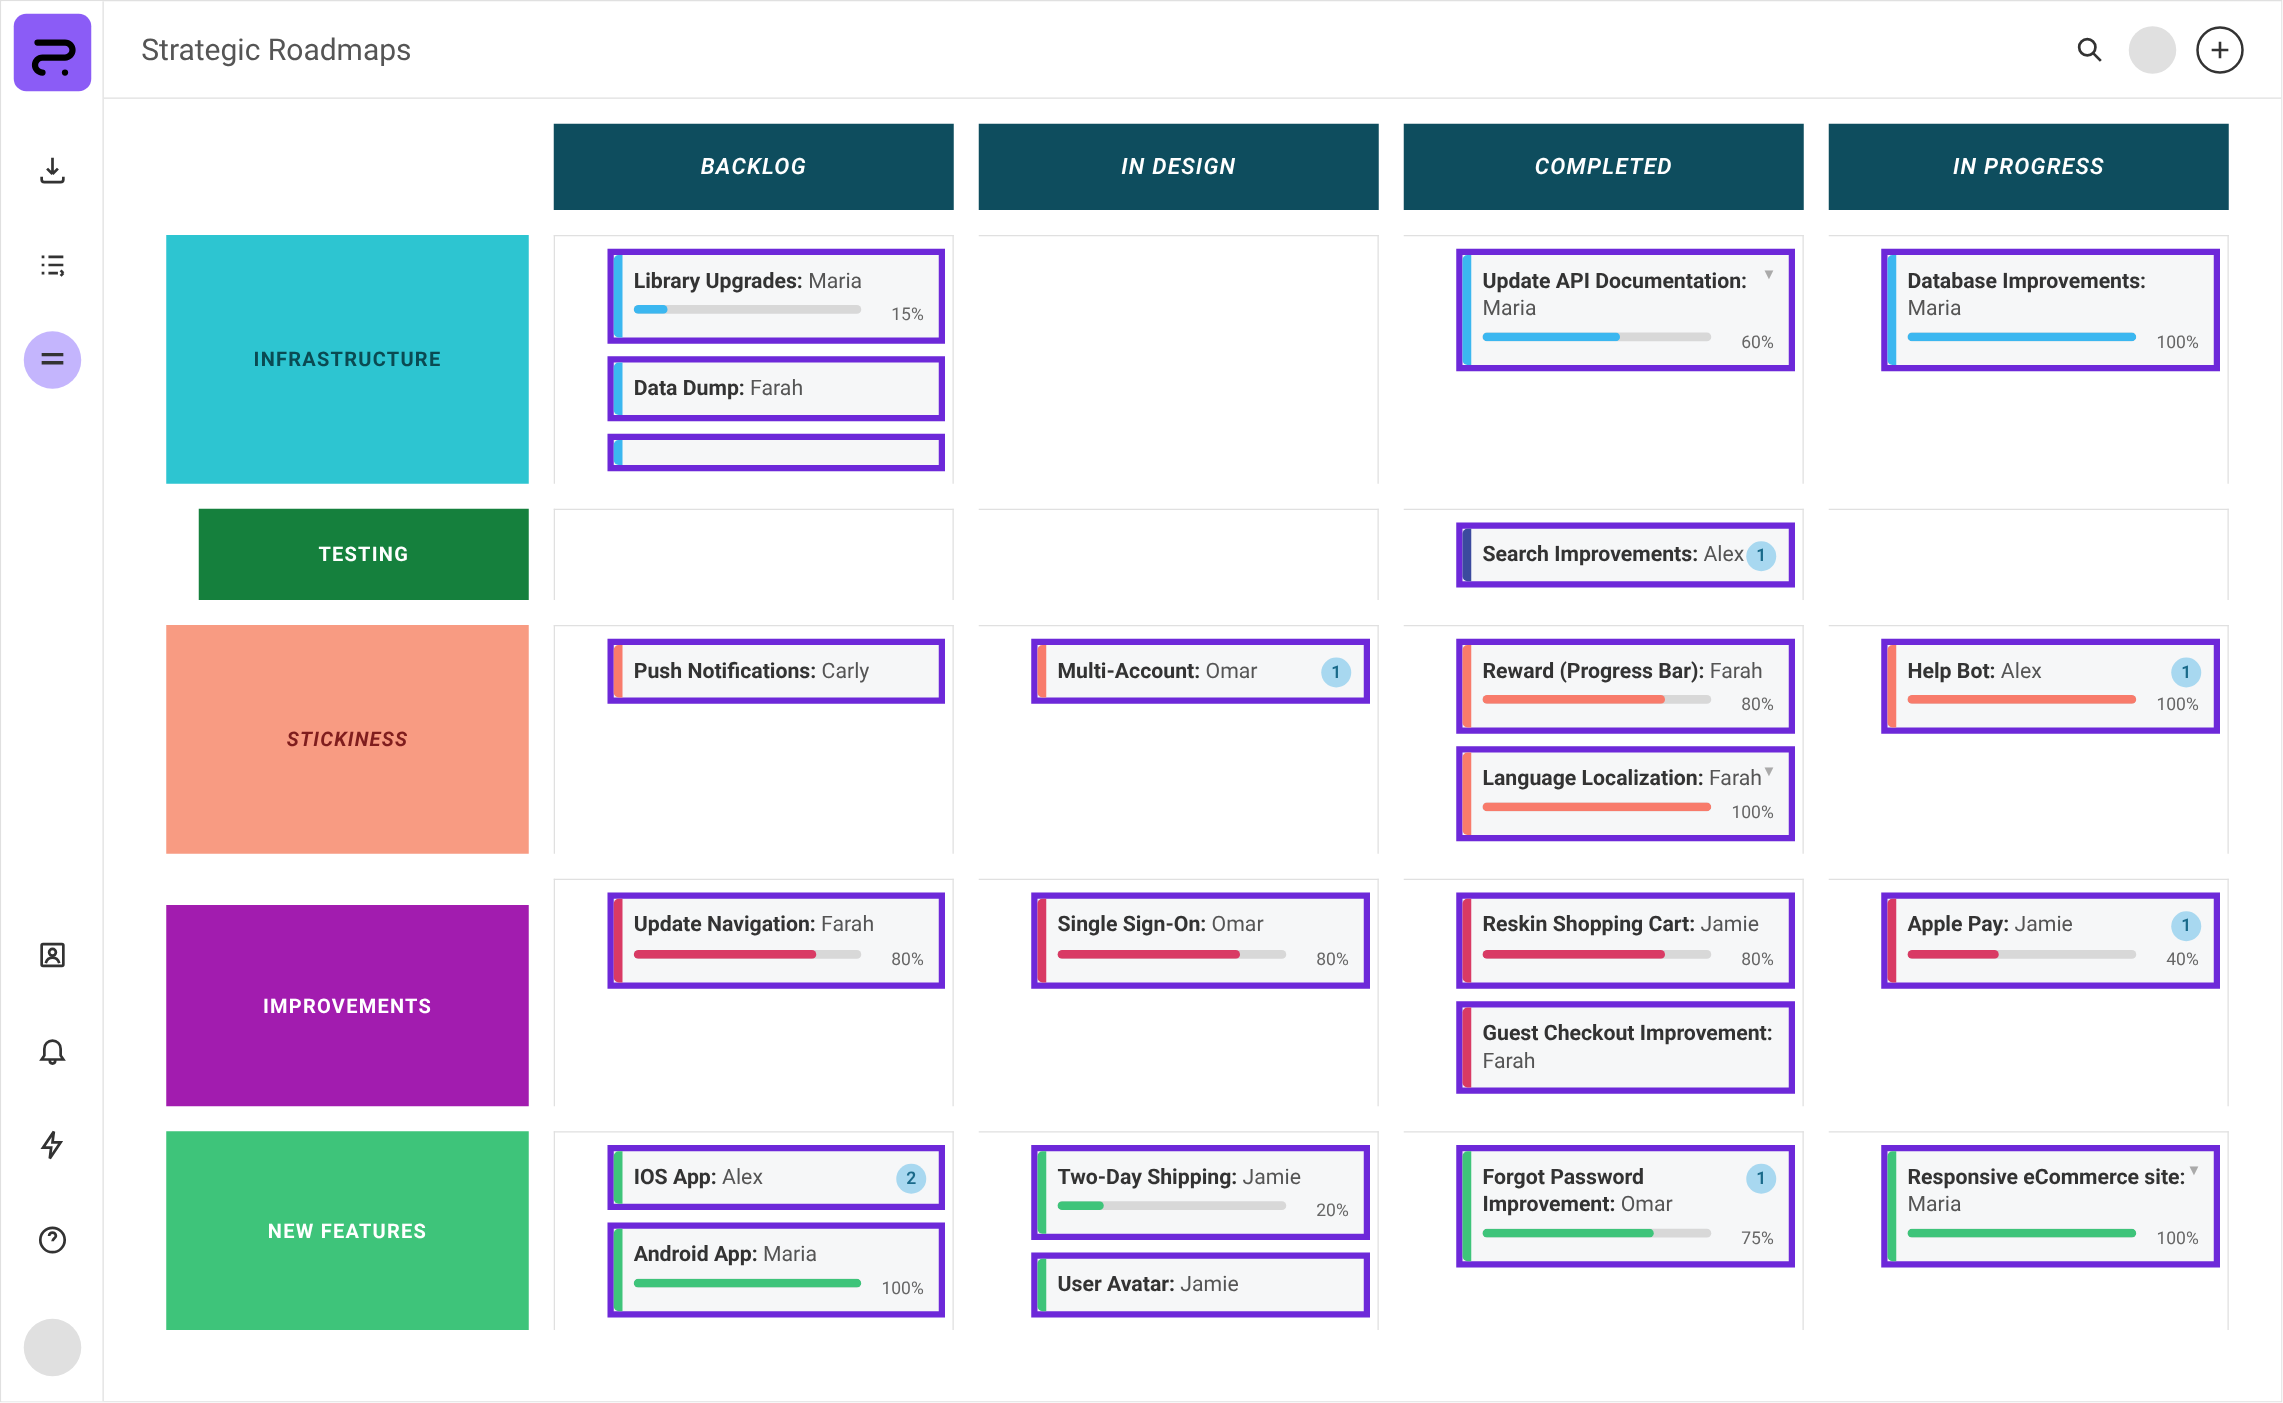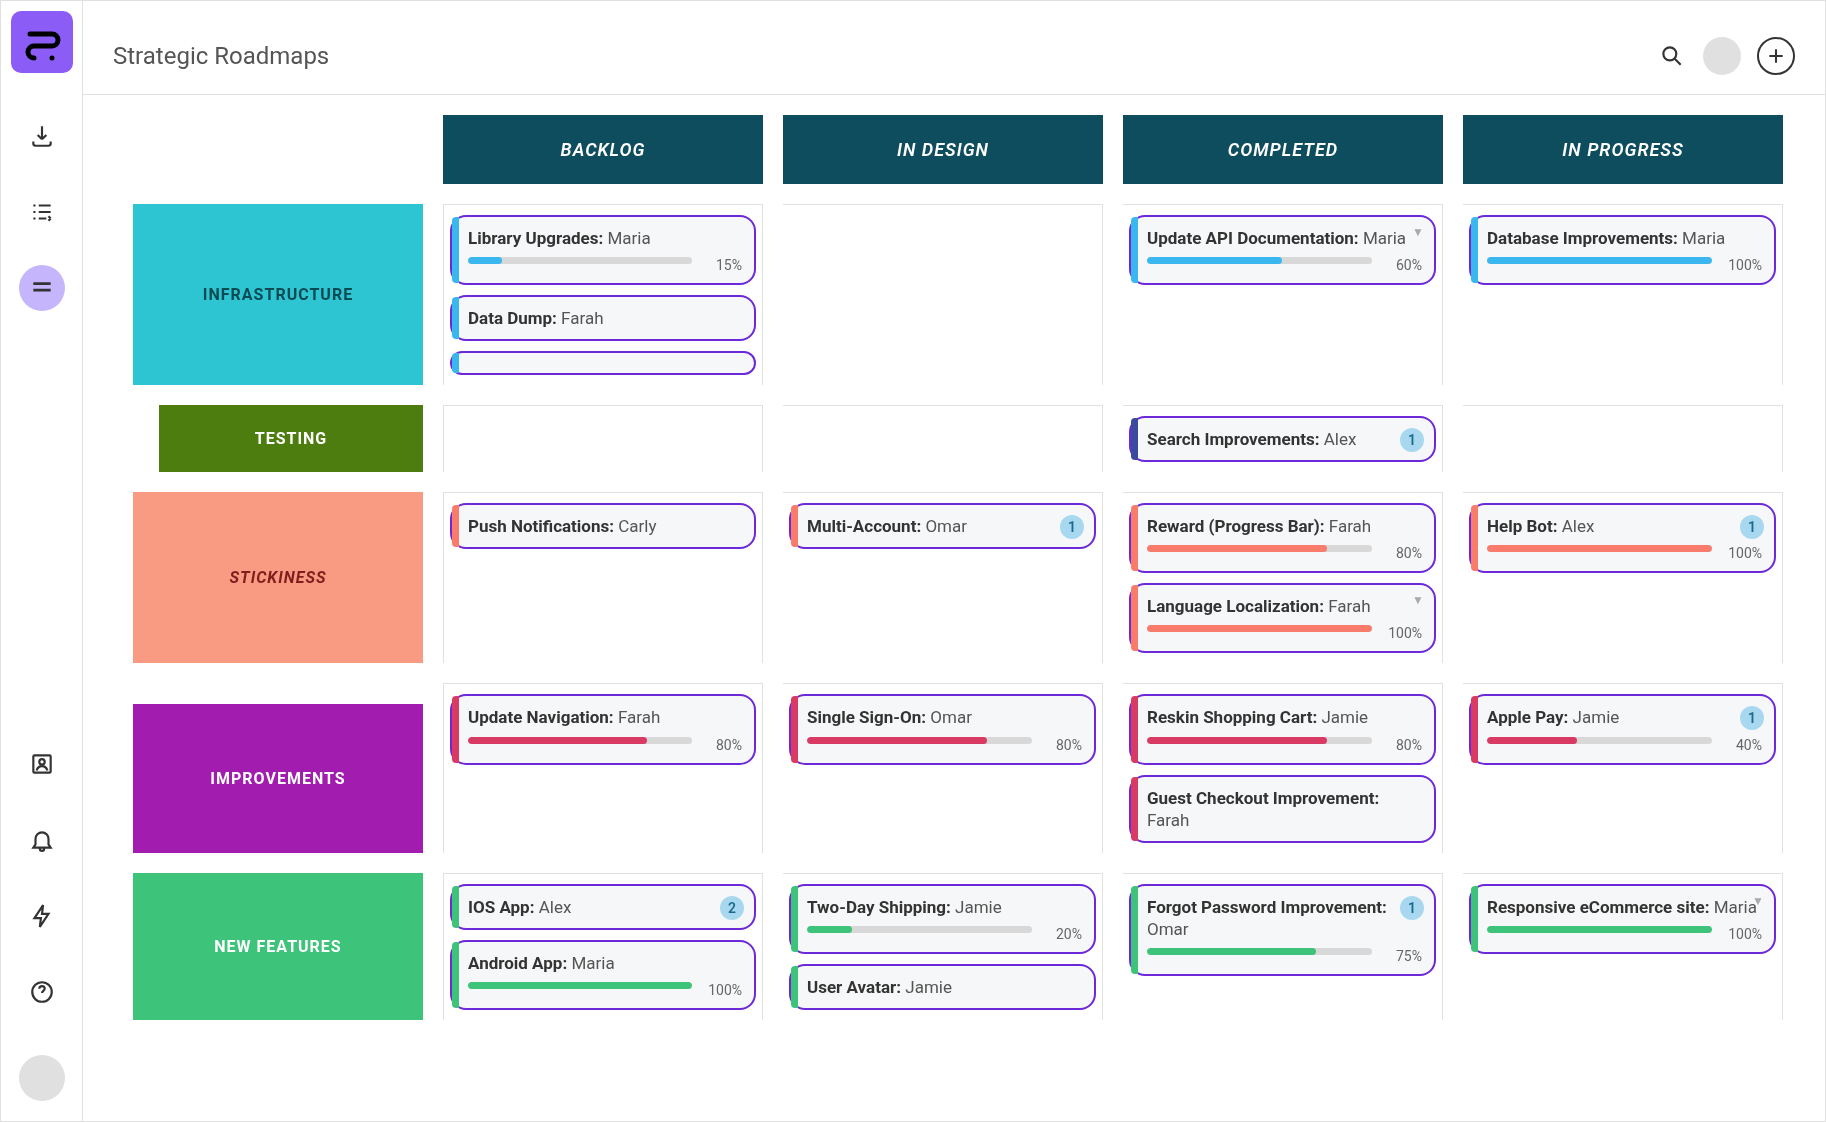--- a/index.html
+++ b/index.html
@@ -12,46 +12,46 @@
 .logo svg { width: 40px; height: 40px; }
 .nav-icons-top { display: flex; flex-direction: column; gap: 30px; margin-top: 20px; }
 .nav-icon { width: 46px; height: 46px; display: flex; align-items: center; justify-content: center; border-radius: 50%; cursor: pointer; }
 .nav-icon.active { background: #c4b5fd; }
 .nav-icon svg { width: 26px; height: 26px; }
 .nav-icons-bottom { margin-top: auto; display: flex; flex-direction: column; gap: 30px; margin-bottom: 20px; align-items: center; }
 .avatar-bottom { width: 46px; height: 46px; border-radius: 50%; background: #e0e0e0; margin-top: 10px; }
 
 
 .main { flex: 1; display: flex; flex-direction: column; overflow: hidden; }
-.topbar { height: 78px; border-bottom: 1px solid #e0e0e0; display: flex; align-items: center; padding: 0 30px; margin-top: 16px; }
+.topbar { height: 78px; border-bottom: 1px solid #e0e0e0; display: flex; align-items: center; padding: 0 30px; }
 .page-title { font-size: 24px; font-weight: 400; color: #555; }
 .topbar-right { margin-left: auto; display: flex; align-items: center; gap: 16px; }
 .search-icon { width: 30px; height: 30px; display: flex; align-items: center; justify-content: center; cursor: pointer; }
 .avatar-top { width: 38px; height: 38px; border-radius: 50%; background: #e0e0e0; }
 .add-btn { width: 38px; height: 38px; border-radius: 50%; border: 2px solid #333; display: flex; align-items: center; justify-content: center; font-size: 24px; cursor: pointer; background: #fff; }
 
 
 .board { flex: 1; overflow: auto; padding: 20px 50px 20px 50px; }
 .board-grid { display: grid; grid-template-columns: 290px repeat(4, 320px); gap: 20px; }
 
 .col-header { background: #0e4d5e; color: #fff; text-align: center; padding: 24px 10px; font-size: 18px; font-weight: 600; letter-spacing: 1px; font-style: italic; }
 .col-header-spacer { }
 
 .lane-label { display: flex; align-items: center; justify-content: center; color: #fff; font-size: 16px; font-weight: 700; letter-spacing: 1px; text-align: center; padding: 10px; }
 .lane-infrastructure { background: #2dc5d1; color: #0a4a52; }
-.lane-testing { background: #4d7c0f; margin-left: 26px; }
+.lane-testing { background: #15803d; margin-left: 26px; }
 .lane-stickiness { background: #f89b82; color: #7f1d1d; font-style: italic; }
 .lane-improvements { background: #a21caf; margin-top: 21px; }
 .lane-newfeatures { background: #3ec47a; }
 
 .cell { border-top: 1px solid #e0e0e0; border-right: 1px solid #e0e0e0; padding: 10px 6px; min-height: 60px; display: flex; flex-direction: column; gap: 10px; }
 .cell.first-col { border-left: 1px solid #e0e0e0; }
 
 
-.card { background: #f6f7f8; border: 2px solid #6d28d9; border-radius: 16px; padding: 10px 12px 10px 16px; position: relative; }
+.card { background: #f6f7f8; border: 5px solid #6d28d9; border-radius: 0; padding: 10px 12px 10px 16px; position: relative; margin-left: 36px; }
 .card-accent { position: absolute; left: 0; top: 0; bottom: 0; width: 7px; border-radius: 4px 0 0 4px; }
 .accent-cyan { background: #3bb7f0; }
 .accent-indigo { background: #3b4a9e; }
 .accent-salmon { background: #f87b6b; }
 .accent-pink { background: #d93a64; }
 .accent-green { background: #3ec47a; }
 .card-title { font-size: 17px; color: #333; line-height: 1.3; }
 .card-title b { font-weight: 700; }
 .card-title .assignee { font-weight: 400; color: #555; }
 .card-row2 { display: flex; align-items: flex-start; gap: 10px; margin-top: 8px; }

